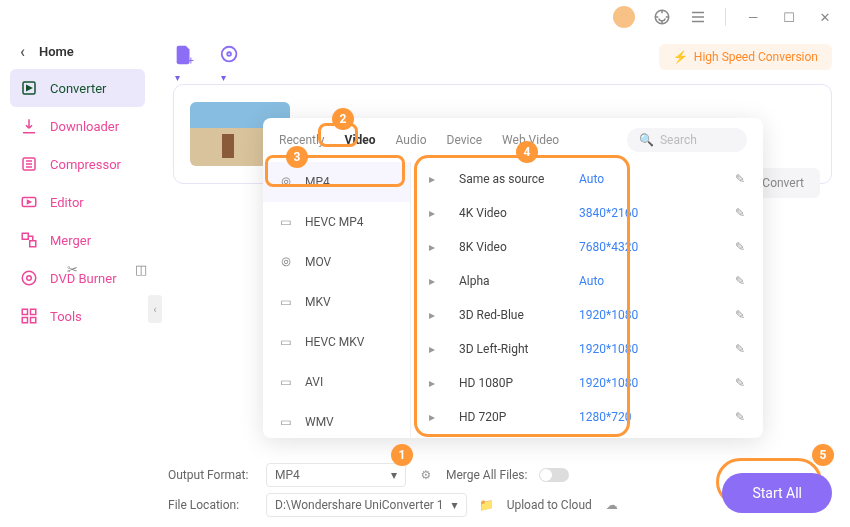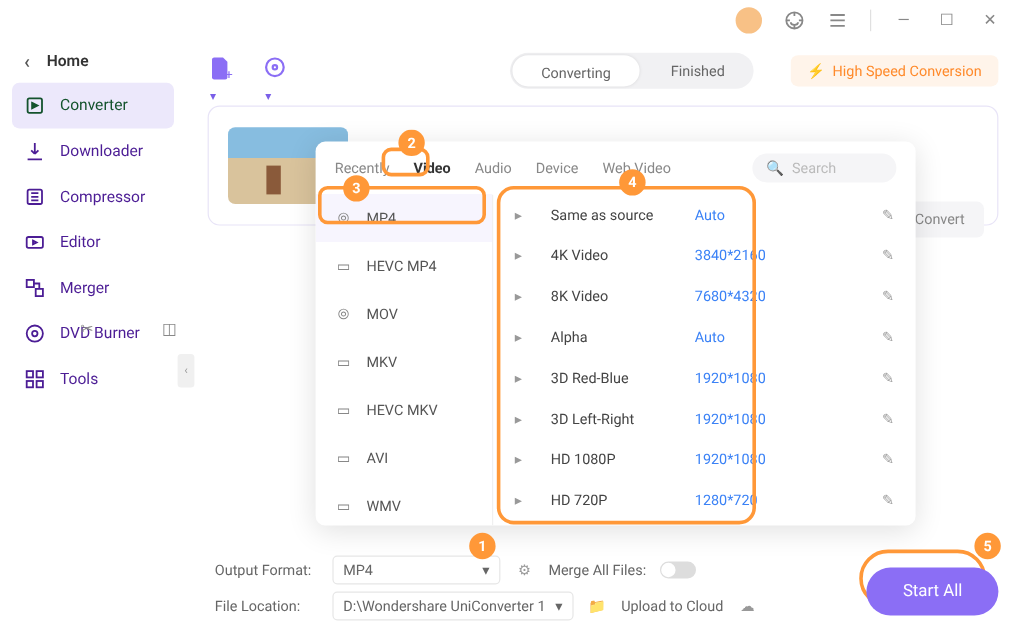--- a/index.html
+++ b/index.html
@@ -5,21 +5,21 @@
 *{margin:0;padding:0;box-sizing:border-box;font-family:-apple-system,"Segoe UI",Roboto,sans-serif}
 body{width:850px;height:527px;background:#fff;position:relative;overflow:hidden;font-size:13px;color:#333}
 .titlebar{height:34px;display:flex;justify-content:flex-end;align-items:center;padding:0 16px;gap:18px}
 .titlebar .avatar{width:22px;height:22px;border-radius:50%;background:#f8c186}
 .titlebar .tb-icon{width:18px;height:18px;display:flex;align-items:center;justify-content:center;color:#888;cursor:pointer}
 .titlebar .sep{width:1px;height:18px;background:#e0e0e0}
 .main{display:flex;height:493px}
 .sidebar{width:155px;padding:0 10px}
 .sb-home{display:flex;align-items:center;gap:14px;padding:8px 10px;font-weight:600;color:#333}
 .sb-home .chev{font-size:16px;color:#555}
-.sb-item{display:flex;align-items:center;gap:12px;padding:10px 10px;border-radius:6px;color:#4c1d95;cursor:pointer}
+.sb-item{display:flex;align-items:center;gap:12px;padding:10px 10px;border-radius:6px;color:#ec4899;cursor:pointer}
 .sb-item.active{background:#ece8fb;color:#14532d}
 .sb-icon{width:18px;height:18px;display:flex;align-items:center;justify-content:center}
 .sb-collapse{position:absolute;left:148px;top:295px;width:14px;height:28px;border-radius:3px;background:#f0f0f0;display:flex;align-items:center;justify-content:center;color:#999;font-size:10px;cursor:pointer}
 .content{flex:1;padding:10px 18px 0 18px;position:relative}
 .toprow{display:flex;align-items:center;gap:20px;margin-bottom:14px}
 .tool-btn{width:26px;height:26px;position:relative;cursor:pointer}
 .tool-btn svg{width:22px;height:22px}
 .caret{font-size:10px;color:#7a5fe8;margin-left:2px}
 .seg{display:flex;background:#f1f1f3;border-radius:18px;height:30px;overflow:hidden;margin-left:160px}
 .seg div{padding:0 24px;line-height:30px;font-size:12px;color:#666;cursor:pointer}
@@ -43,21 +43,21 @@
 .pf.sel{background:#f7f5fe}
 .presets{flex:1;overflow-y:auto}
 .pr{display:flex;align-items:center;padding:10px 18px;font-size:12px;color:#444}
 .pr:nth-child(odd){}
 .pr .pri{width:20px;color:#999;margin-right:10px}
 .pr .prn{width:120px}
 .pr .prr{width:90px;color:#3b82f6}
 .pr .pre{margin-left:auto;color:#999;cursor:pointer}
 .highlight-tab{position:absolute;border:3px solid #ff9838;border-radius:8px;pointer-events:none}
 .badge{position:absolute;width:22px;height:22px;border-radius:50%;background:#ff9838;color:#fff;font-size:12px;font-weight:700;display:flex;align-items:center;justify-content:center;z-index:10}
-.bottom{position:absolute;bottom:10px;left:179px;right:18px;font-size:12px;color:#666}
+.bottom{position:absolute;bottom:10px;left:168px;right:18px;font-size:12px;color:#666}
 .brow{display:flex;align-items:center;gap:12px;margin-top:6px}
 .blabel{width:86px}
 .bsel{display:flex;align-items:center;gap:8px;background:#fff;border:1px solid #e6e6e6;border-radius:4px;padding:4px 8px;min-width:140px;cursor:pointer}
 .bsel .v{flex:1}
 .bic{color:#999;width:16px;height:16px;display:flex;align-items:center;justify-content:center}
 .toggle{width:30px;height:14px;background:#ddd;border-radius:8px;position:relative;cursor:pointer}
 .toggle:after{content:"";position:absolute;width:12px;height:12px;background:#fff;border-radius:50%;top:1px;left:1px}
 .startall{position:absolute;right:0;bottom:4px;background:#8b6ef5;color:#fff;border-radius:22px;padding:12px 30px;font-size:14px;cursor:pointer}
 .convert-btn{position:absolute;top:134px;right:30px;background:#f5f5f7;color:#888;padding:8px 16px;border-radius:6px;font-size:12px}
 </style>
@@ -166,24 +166,20 @@
             <path d="M6 2h8l4 4v14a2 2 0 01-2 2H6a2 2 0 01-2-2V4a2 2 0 012-2z"></path>
             <text x="16" y="22" font-size="12" fill="#8b6ef5">+</text>
           </svg><span class="caret">▾</span>
       </div>
       <div class="tool-btn">
         <svg viewBox="0 0 24 24" fill="none" stroke="#8b6ef5" stroke-width="2">
             <circle cx="11" cy="11" r="8"></circle>
             <circle cx="11" cy="11" r="2"></circle>
           </svg><span class="caret">▾</span>
       </div>
-      <div class="seg">
-        <div class="on">Converting</div>
-        <div>Finished</div>
-      </div>
       <div class="hsc">
         <span>⚡</span>
         <span>High Speed Conversion</span>
       </div>
     </div>
 
     <div class="card">
       <div class="thumb"></div>
       <div class="ctitle">
         <span>S</span>

